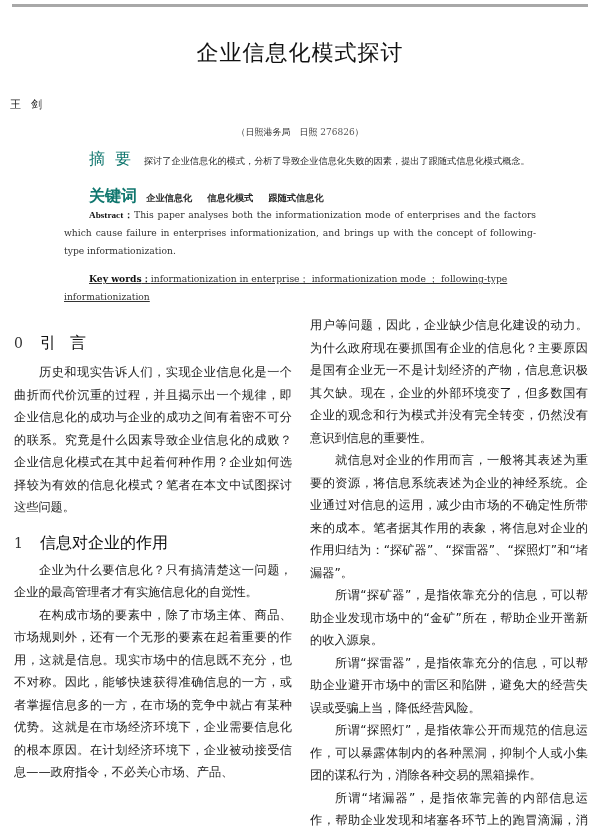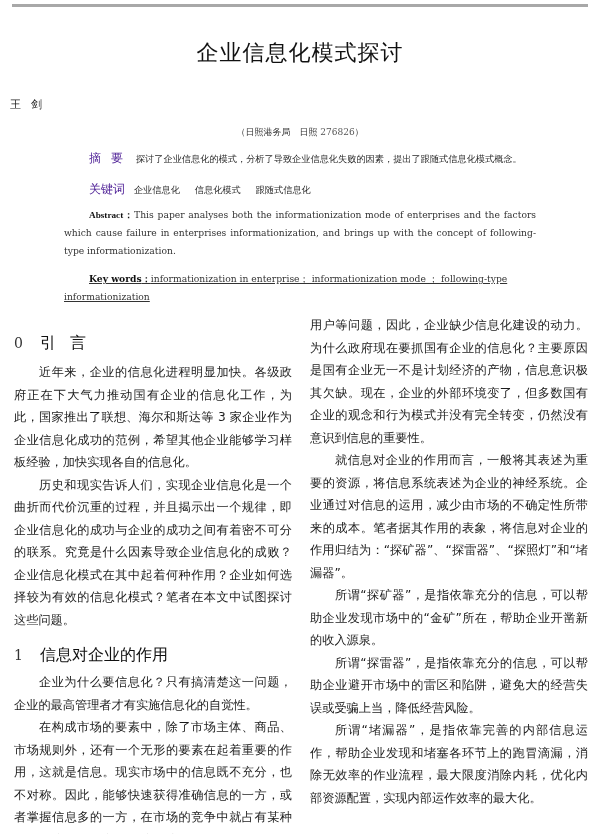--- a/index.html
+++ b/index.html
@@ -20,24 +20,24 @@
     position: absolute; left: 0; top: 97px; width: 600px; text-align: left;
     font-size: 11px; letter-spacing: 10px; color: #222; padding-left: 10px; box-sizing: border-box;
   }
   .affil {
     position: absolute; left: 0; top: 126px; width: 600px; text-align: center;
     font-size: 9px; color: #333;
   }
   .affil .num { font-family: "DejaVu Serif", "Liberation Serif", serif; color: #555; }
 
   .abs-block { position: absolute; left: 64px; width: 472px; font-size: 9.2px; line-height: 17px; color: #2a2a2a; }
-  .abs-block .lbl { font-size: 12px; color: #4c1d95; margin-right: 6px; }
+  .abs-block .lbl { font-size: 16px; color: #0f766e; margin-right: 6px; }
   .abs-cn { top: 150px; text-indent: 25px; }
   .abs-cn .lbl { letter-spacing: 10px; margin-right: 0; }
-  .kw-cn { top: 181px; text-indent: 25px; }
+  .kw-cn { top: 187px; text-indent: 25px; font-weight: bold; }
   .kw-cn .kw { margin-right: 12px; }
   .abs-en {
     top: 206px; font-family: "DejaVu Serif", "Liberation Serif", serif; font-size: 9.2px;
     line-height: 18px; text-indent: 25px; text-align: justify; color: #333;
   }
   .abs-en b { color: #111; font-family: Liberation Serif, serif; }
   .kw-en {
     top: 270px; font-family: "DejaVu Serif", "Liberation Serif", serif; font-size: 9.2px;
     line-height: 18px; text-indent: 25px; color: #333; text-decoration: underline;
   }
@@ -76,29 +76,29 @@
 </div>
 
 <div class="abs-block abs-en"><b>Abstract</b><b>：</b><span>This paper analyses both the informationization mode of enterprises and the factors which cause failure in enterprises informationization, and brings up with the concept of following-type informationization.</span></div>
 
 <div class="abs-block kw-en"><b>Key words</b><b>：</b><span>informationization in enterprise； informationization mode ； following-type informationization</span></div>
 
 <div class="col col-left">
   <div class="heading h0 sp-head0">
     <span class="hnum">0</span><span class="htext">引言</span>
   </div>
-  <p>近年来，企业的信息化进程明显加快。各级政府正在下大气力推动国有企业的信息化工作，为此，国家推出了联想、海尔和斯达等 3 家企业作为企业信息化成功的范例，希望其他企业能够学习样板经验，加快实现各自的信息化。</p>
   <p>历史和现实告诉人们，实现企业信息化是一个曲折而代价沉重的过程，并且揭示出一个规律，即企业信息化的成功与企业的成功之间有着密不可分的联系。究竟是什么因素导致企业信息化的成败？企业信息化模式在其中起着何种作用？企业如何选择较为有效的信息化模式？笔者在本文中试图探讨这些问题。</p>
   <div class="heading h1">
     <span class="hnum">1</span><span class="htext">信息对企业的作用</span>
   </div>
   <p>企业为什么要信息化？只有搞清楚这一问题，企业的最高管理者才有实施信息化的自觉性。</p>
   <p>在构成市场的要素中，除了市场主体、商品、市场规则外，还有一个无形的要素在起着重要的作用，这就是信息。现实市场中的信息既不充分，也不对称。因此，能够快速获得准确信息的一方，或者掌握信息多的一方，在市场的竞争中就占有某种优势。这就是在市场经济环境下，企业需要信息化的根本原因。在计划经济环境下，企业被动接受信息——政府指令，不必关心市场、产品、</p>
 </div>
 
 <div class="col col-right">
   <p class="noindent">用户等问题，因此，企业缺少信息化建设的动力。为什么政府现在要抓国有企业的信息化？主要原因是国有企业无一不是计划经济的产物，信息意识极其欠缺。现在，企业的外部环境变了，但多数国有企业的观念和行为模式并没有完全转变，仍然没有意识到信息的重要性。</p>
   <p>就信息对企业的作用而言，一般将其表述为重要的资源，将信息系统表述为企业的神经系统。企业通过对信息的运用，减少由市场的不确定性所带来的成本。笔者据其作用的表象，将信息对企业的作用归结为：“探矿器”、“探雷器”、“探照灯”和“堵漏器”。</p>
   <p>所谓“探矿器”，是指依靠充分的信息，可以帮助企业发现市场中的“金矿”所在，帮助企业开凿新的收入源泉。</p>
   <p>所谓“探雷器”，是指依靠充分的信息，可以帮助企业避开市场中的雷区和陷阱，避免大的经营失误或受骗上当，降低经营风险。</p>
+  <p>所谓“探照灯”，是指依靠公开而规范的信息运作，可以暴露体制内的各种黑洞，抑制个人或小集团的谋私行为，消除各种交易的黑箱操作。</p>
   <p>所谓“堵漏器”，是指依靠完善的内部信息运作，帮助企业发现和堵塞各环节上的跑冒滴漏，消除无效率的作业流程，最大限度消除内耗，优化内部资源配置，实现内部运作效率的最大化。</p>
 
 </div>
 
 </body></html>

